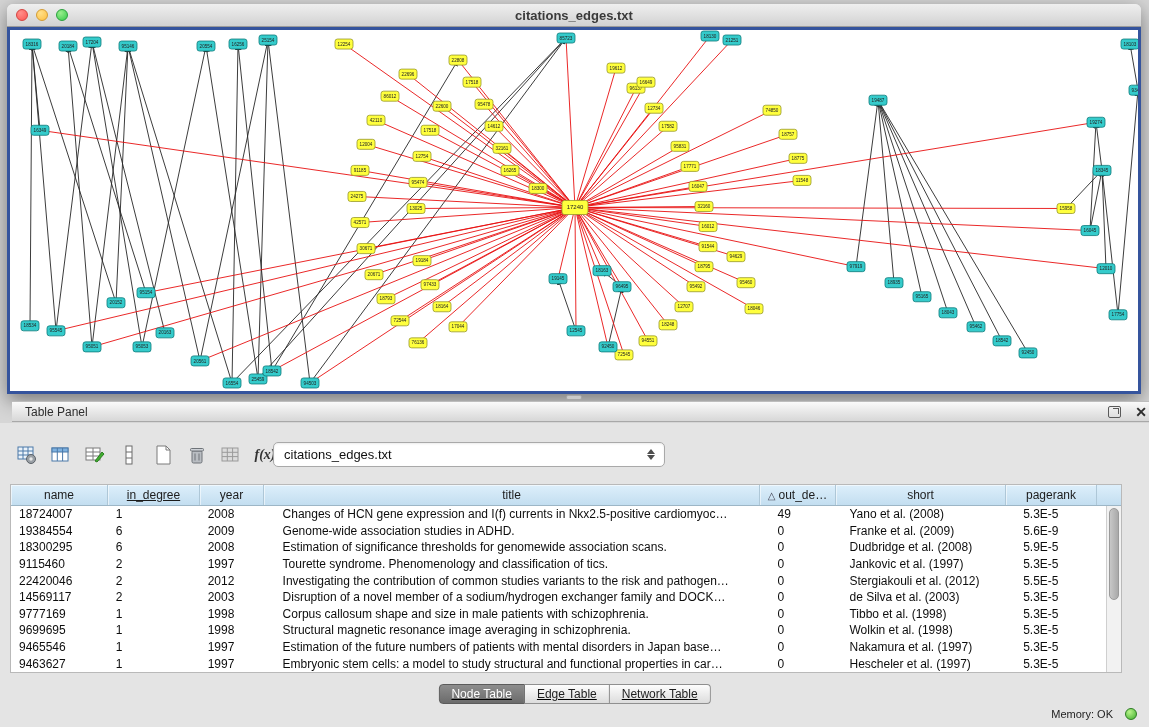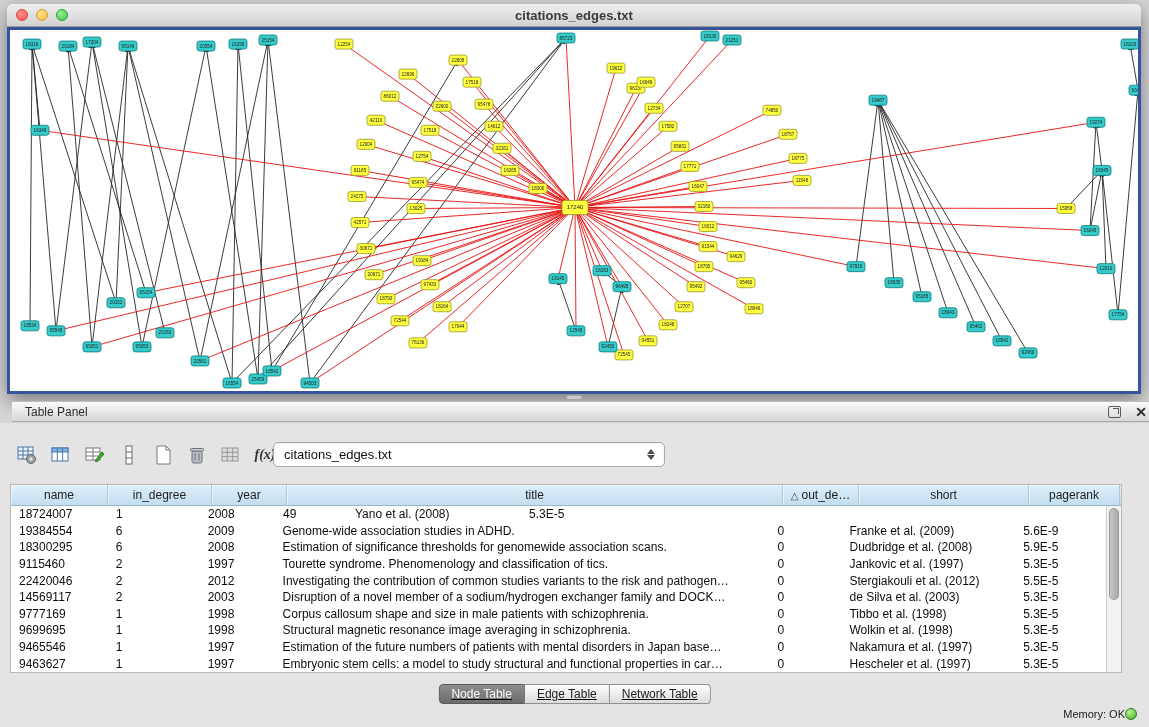--- a/index.html
+++ b/index.html
@@ -71,21 +71,21 @@
 
   
   .tabs { position:absolute; left:50%; transform:translateX(-50%); top:261px; display:flex;text-decoration:underline; }
   .tab { font-size:12px; height:20px; display:flex; align-items:center; padding:0 12px;
     border:1px solid #8f8f8f; background:linear-gradient(#fdfdfd,#dcdcdc); color:#1d1d1d; border-left-width:0; }
   .tab:first-child { border-left-width:1px; border-radius:4px 0 0 4px; }
   .tab:last-child { border-radius:0 4px 4px 0; }
   .tab.selected { background:linear-gradient(#8d8d8d,#6b6b6b); color:#fff; border-color:#5b5b5b; }
 
   
-  .statusbar { position:absolute; right:12px; bottom:7px; display:flex; align-items:center; gap:0; }
+  .statusbar { position:absolute; right:12px; bottom:7px; display:flex; align-items:center; gap:12px; }
   .mem-label { font-size:11px; color:#222; }
   .mem-dot { width:12px; height:12px; border-radius:50%;
     background:radial-gradient(circle at 35% 30%, #b8f48a, #3fae2e); border:1px solid #2c7d22; }
 </style>
 </head>
 <body>
 
 <div class="mac-window">
   <div class="titlebar">
     <div class="lights">
@@ -702,24 +702,24 @@
         <i class="up"></i>
         <i class="dn"></i>
       </span>
   </div>
 
   <div class="tablewrap">
     <div class="thead" id="thead">
         <div class="hcell" style="width: 97px;">
           <span>name</span>
         </div>
-        <div class="hcell" style="width: 104px;">
+        <div class="hcell" style="width: 92px; text-decoration: underline;">
           <span>in_degree</span>
         </div>
-        <div class="hcell" style="width: 75px;">
+        <div class="hcell" style="width: 64px;">
           <span>year</span>
         </div>
         <div class="hcell" style="width: 496px;">
           <span>title</span>
         </div>
         <div class="hcell" style="width: 76px;">
           <span class="sortch">△</span>
           <span>out_de…</span>
         </div>
         <div class="hcell" style="width: 170px;">
@@ -727,20 +727,21 @@
         </div>
         <div class="hcell" style="width: 91px;">
           <span>pagerank</span>
         </div>
       </div>
     <div class="tbody" id="tbody">
         <div class="trow">
           <div class="tcell" style="width: 97px;">18724007</div>
           <div class="tcell" style="width: 92px;">1</div>
           <div class="tcell" style="width: 75px;">2008</div>
+          <div class="tcell" style="width: 496px;">Changes of HCN gene expression and I(f) currents in Nkx2.5-positive cardiomyoc…</div>
           <div class="tcell" style="width: 76px;">49</div>
           <div class="tcell center" style="width: 170px;">Yano et al. (2008)</div>
           <div class="tcell" style="width: 91px;">5.3E-5</div>
         </div>
         <div class="trow">
           <div class="tcell" style="width: 97px;">19384554</div>
           <div class="tcell" style="width: 92px;">6</div>
           <div class="tcell" style="width: 75px;">2009</div>
           <div class="tcell" style="width: 496px;">Genome-wide association studies in ADHD.</div>
           <div class="tcell" style="width: 76px;">0</div>

